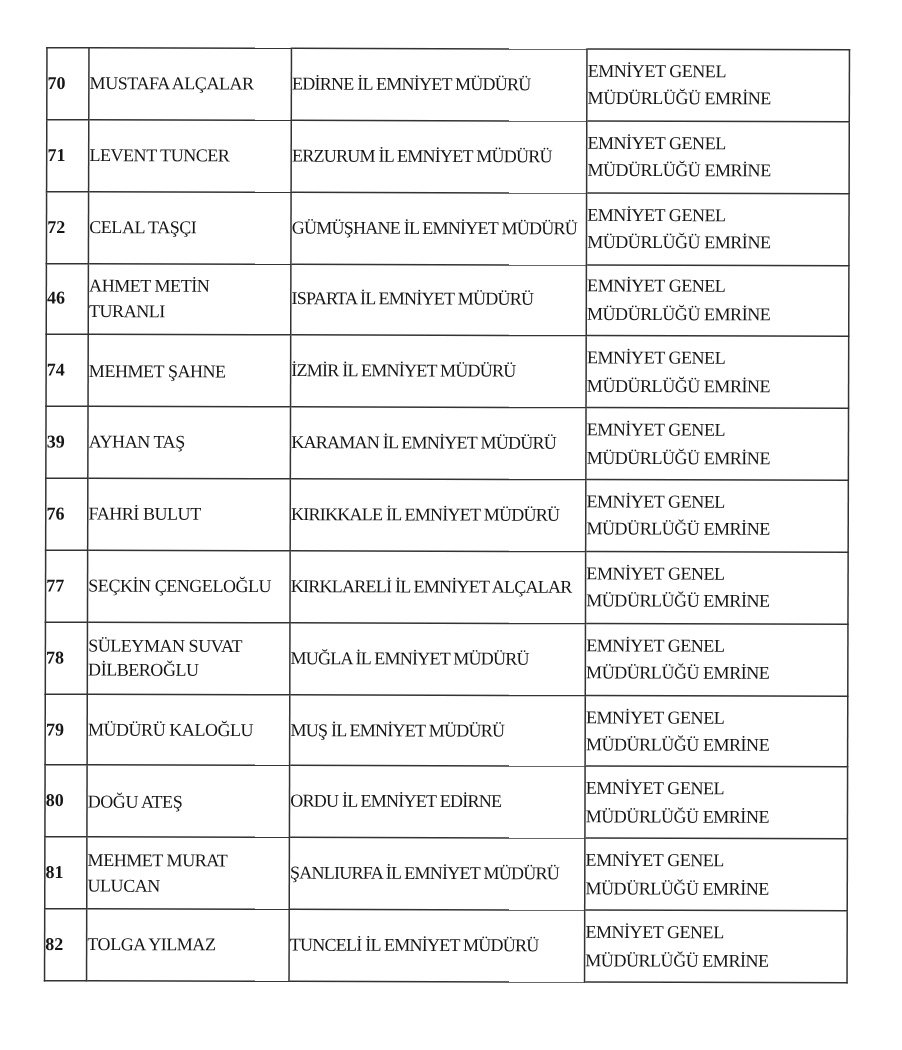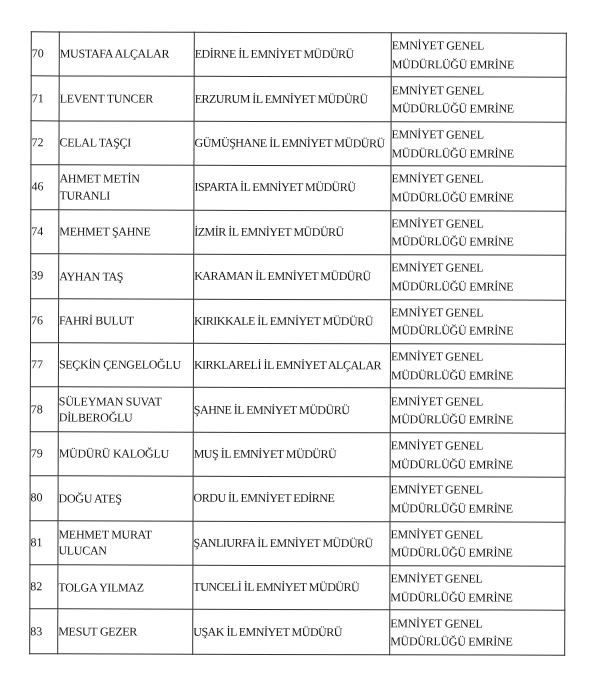--- a/index.html
+++ b/index.html
@@ -28,21 +28,21 @@
     transform: rotate(0.15deg);
   }
   table.roster td {
     border: 1px solid #333333;
     vertical-align: middle;
     padding: 0;
     overflow: hidden;
     font-size: 12px;
   }
   td.col-no {
-    font-weight: normal;
+    font-weight: bold;
     padding-left: 7px;
     letter-spacing: 0;
   }
   td.col-name {
     padding-left: 6px;
     padding-right: 4px;
     line-height: 16.5px;
     letter-spacing: -0.3px;
     margin-left: 16px;
   }
@@ -117,21 +117,21 @@
         </tr>
         <tr style="height: 44.4px;">
           <td class="col-no"><span class="line">77</span></td>
           <td class="col-name"><span class="line">SEÇKİN ÇENGELOĞLU</span></td>
           <td class="col-title"><span class="line">KIRKLARELİ İL EMNİYET ALÇALAR</span></td>
           <td class="col-assign"><span class="line">EMNİYET GENEL</span><br><span class="line">MÜDÜRLÜĞÜ EMRİNE</span></td>
         </tr>
         <tr style="height: 44.4px;">
           <td class="col-no"><span class="line">78</span></td>
           <td class="col-name"><span class="line">SÜLEYMAN SUVAT</span><br><span class="line">DİLBEROĞLU</span></td>
-          <td class="col-title"><span class="line">ŞAHNE İL EMNİYET MÜDÜRÜ</span></td>
+          <td class="col-title"><span class="line">MUĞLA İL EMNİYET MÜDÜRÜ</span></td>
           <td class="col-assign"><span class="line">EMNİYET GENEL</span><br><span class="line">MÜDÜRLÜĞÜ EMRİNE</span></td>
         </tr>
         <tr style="height: 44.4px;">
           <td class="col-no"><span class="line">79</span></td>
           <td class="col-name"><span class="line">MÜDÜRÜ KALOĞLU</span></td>
           <td class="col-title"><span class="line">MUŞ İL EMNİYET MÜDÜRÜ</span></td>
           <td class="col-assign"><span class="line">EMNİYET GENEL</span><br><span class="line">MÜDÜRLÜĞÜ EMRİNE</span></td>
         </tr>
         <tr style="height: 44.4px;">
           <td class="col-no"><span class="line">80</span></td>
@@ -144,21 +144,15 @@
           <td class="col-name"><span class="line">MEHMET MURAT</span><br><span class="line">ULUCAN</span></td>
           <td class="col-title"><span class="line">ŞANLIURFA İL EMNİYET MÜDÜRÜ</span></td>
           <td class="col-assign"><span class="line">EMNİYET GENEL</span><br><span class="line">MÜDÜRLÜĞÜ EMRİNE</span></td>
         </tr>
         <tr style="height: 44.4px;">
           <td class="col-no"><span class="line">82</span></td>
           <td class="col-name"><span class="line">TOLGA YILMAZ</span></td>
           <td class="col-title"><span class="line">TUNCELİ İL EMNİYET MÜDÜRÜ</span></td>
           <td class="col-assign"><span class="line">EMNİYET GENEL</span><br><span class="line">MÜDÜRLÜĞÜ EMRİNE</span></td>
         </tr>
-        <tr style="height: 44.4px;">
-          <td class="col-no"><span class="line">83</span></td>
-          <td class="col-name"><span class="line">MESUT GEZER</span></td>
-          <td class="col-title"><span class="line">UŞAK İL EMNİYET MÜDÜRÜ</span></td>
-          <td class="col-assign"><span class="line">EMNİYET GENEL</span><br><span class="line">MÜDÜRLÜĞÜ EMRİNE</span></td>
-        </tr>
       </tbody>
   </table>
 </div>
 
 </body></html>

